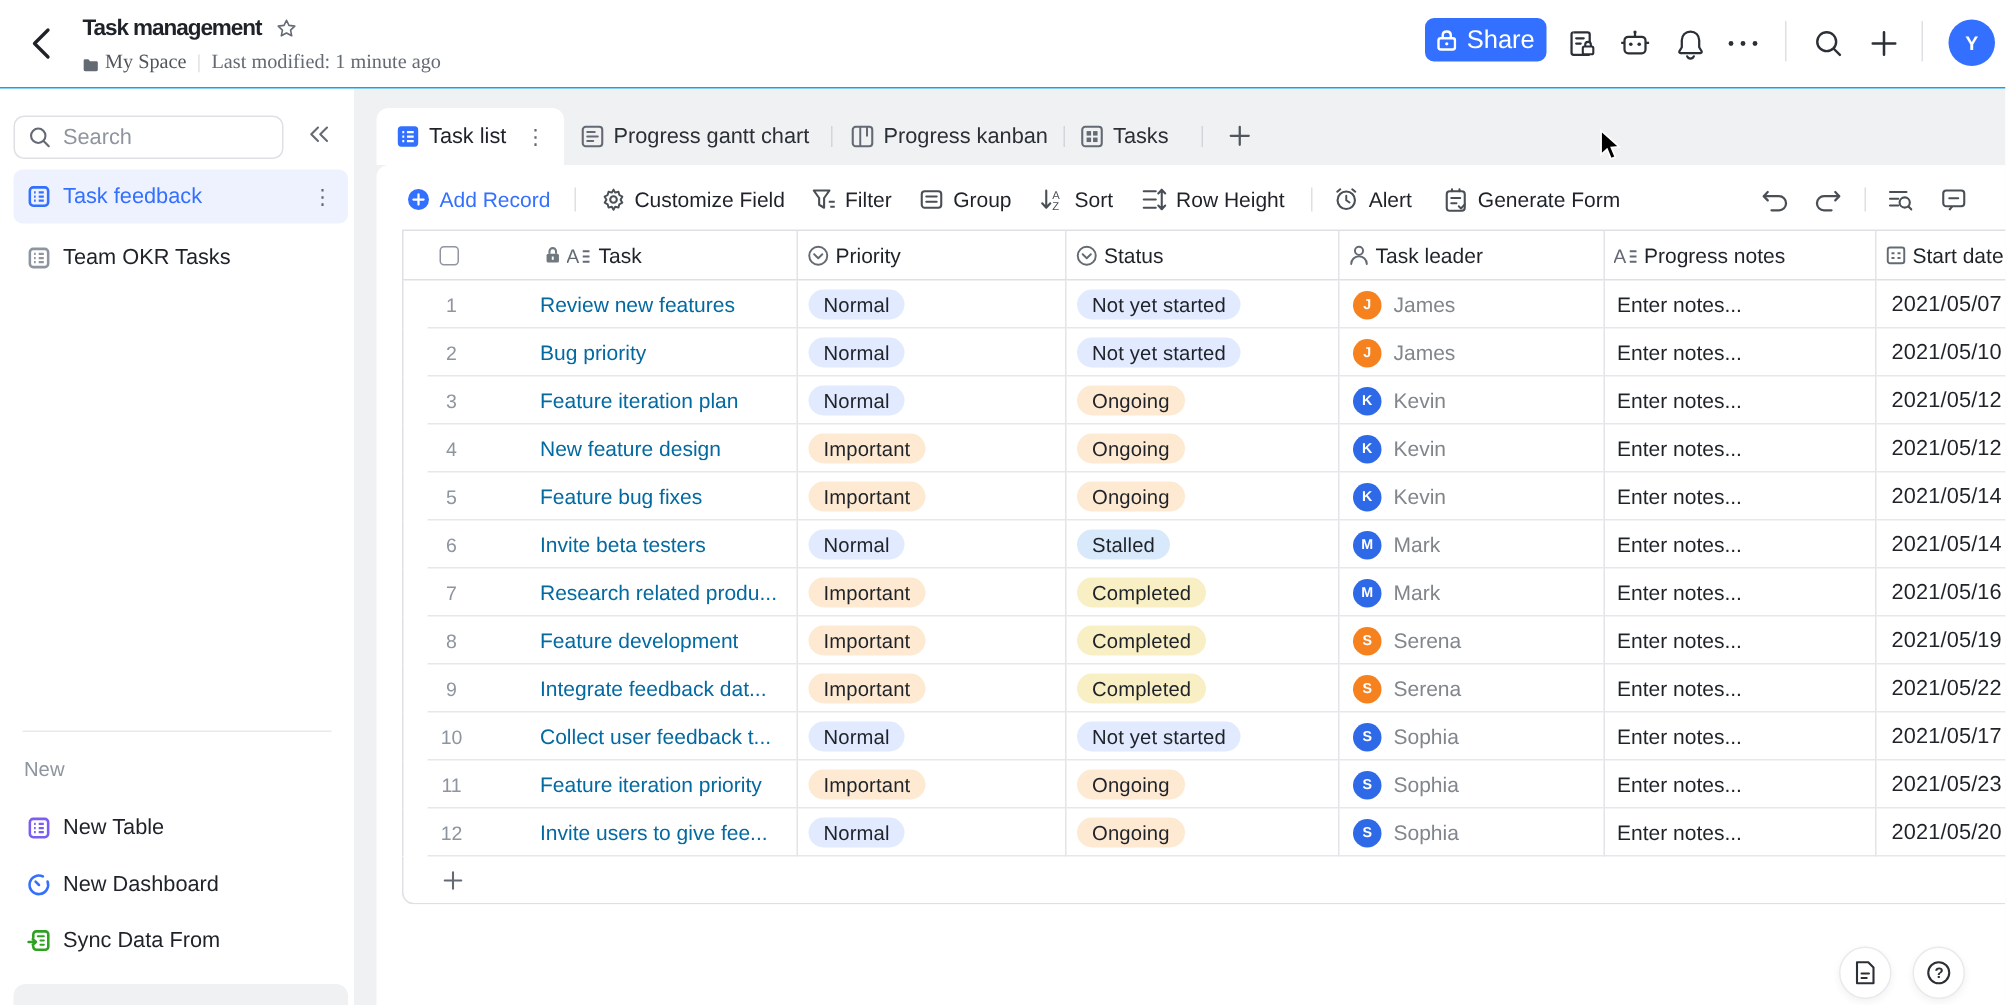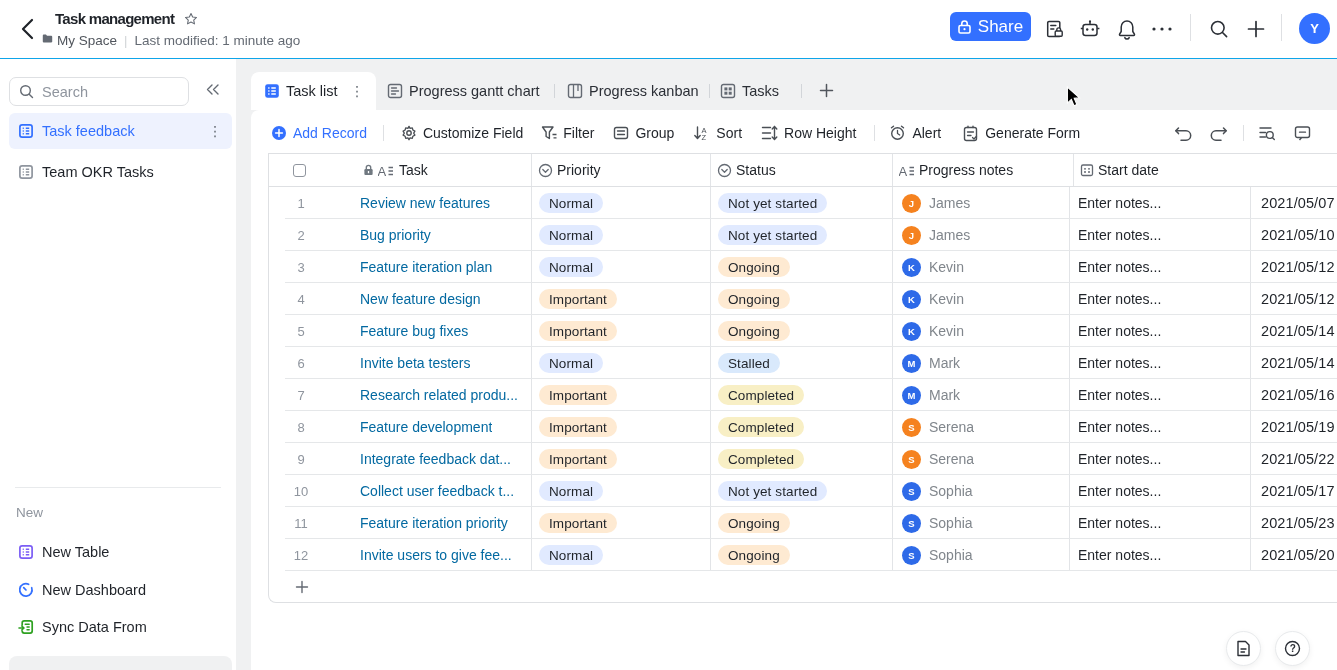--- a/index.html
+++ b/index.html
@@ -4,21 +4,21 @@
 <style>
 * { margin:0; padding:0; box-sizing:border-box; }
 html,body { width:1337px; height:670px; overflow:hidden; }
 body { font-family:"Liberation Sans",sans-serif; color:#1f2329; background:#fff; position:relative; font-size:14px; }
 
 
 #topbar { position:absolute; left:0; top:0; width:1337px; height:59px; background:#fff; border-bottom:1px solid #0ea5e9; z-index:5; }
 #back { position:absolute; left:19px; top:18px; width:18px; height:22px; }
 #title { position:absolute; left:55px; top:10px; font-size:15px; font-weight:700; color:#1f2329; letter-spacing:-0.7px; }
 #star { position:absolute; left:184px; top:12px; }
-#crumb { position:absolute; left:42px; top:33px; height:16px; font-size:13.5px; color:#51565d; display:flex; align-items:flex-start; }
+#crumb { position:absolute; left:55px; top:33px; height:16px; font-size:13.5px; color:#51565d; display:flex; align-items:flex-end;font-family:Liberation Serif, serif; }
 #crumb .sep { color:#d0d3d6; margin:0 7px; font-size:13px; }
 #crumb .modif { color:#646a73; }
 
 #sharebtn { position:absolute; left:950px; top:12px; width:81px; height:29px; background:#3370ff; border-radius:6px; color:#fff; display:flex; align-items:center; justify-content:center; font-size:17px; }
 #sharebtn svg { margin-right:7px; }
 .tbicon { position:absolute; top:18px; width:22px; height:22px; display:flex; align-items:center; justify-content:center; }
 .tbdiv { position:absolute; top:14px; width:1px; height:27px; background:#dee0e3; }
 #avatar { position:absolute; left:1299px; top:13px; width:31px; height:31px; border-radius:50%; background:#3370ff; color:#fff; display:flex; align-items:center; justify-content:center; font-size:13px; font-weight:700; }
 
 
@@ -378,20 +378,29 @@
         </div>
         <div class="c c2">
           <span class="hic">
               <svg width="15" height="15" viewBox="0 0 15 15">
                 <circle cx="7.5" cy="7.5" r="6" fill="none" stroke="#646a73" stroke-width="1.3"></circle>
                 <path d="M4.8 6.5 L7.5 9.2 L10.2 6.5" fill="none" stroke="#646a73" stroke-width="1.3" stroke-linecap="round" stroke-linejoin="round"></path>
               </svg>
             </span>
           <span>Status</span>
         </div>
+        <div class="c c3">
+          <span class="hic">
+              <svg width="14" height="14" viewBox="0 0 14 14">
+                <circle cx="7" cy="4.2" r="2.7" fill="none" stroke="#646a73" stroke-width="1.3"></circle>
+                <path d="M1.8 13 a5.2 5.2 0 0 1 10.4 0" fill="none" stroke="#646a73" stroke-width="1.3" stroke-linecap="round"></path>
+              </svg>
+            </span>
+          <span>Task leader</span>
+        </div>
         <div class="c c4">
           <span class="hic">
               <svg width="16" height="13" viewBox="0 0 16 13">
                 <text x="-0.5" y="11.5" font-size="13" fill="#646a73">A</text>
                 <path d="M10.5 3.5 h4.5 M10.5 7 h4.5 M10.5 10.5 h4.5" stroke="#646a73" stroke-width="1.3"></path>
               </svg>
             </span>
           <span>Progress notes</span>
         </div>
         <div class="c c5">

